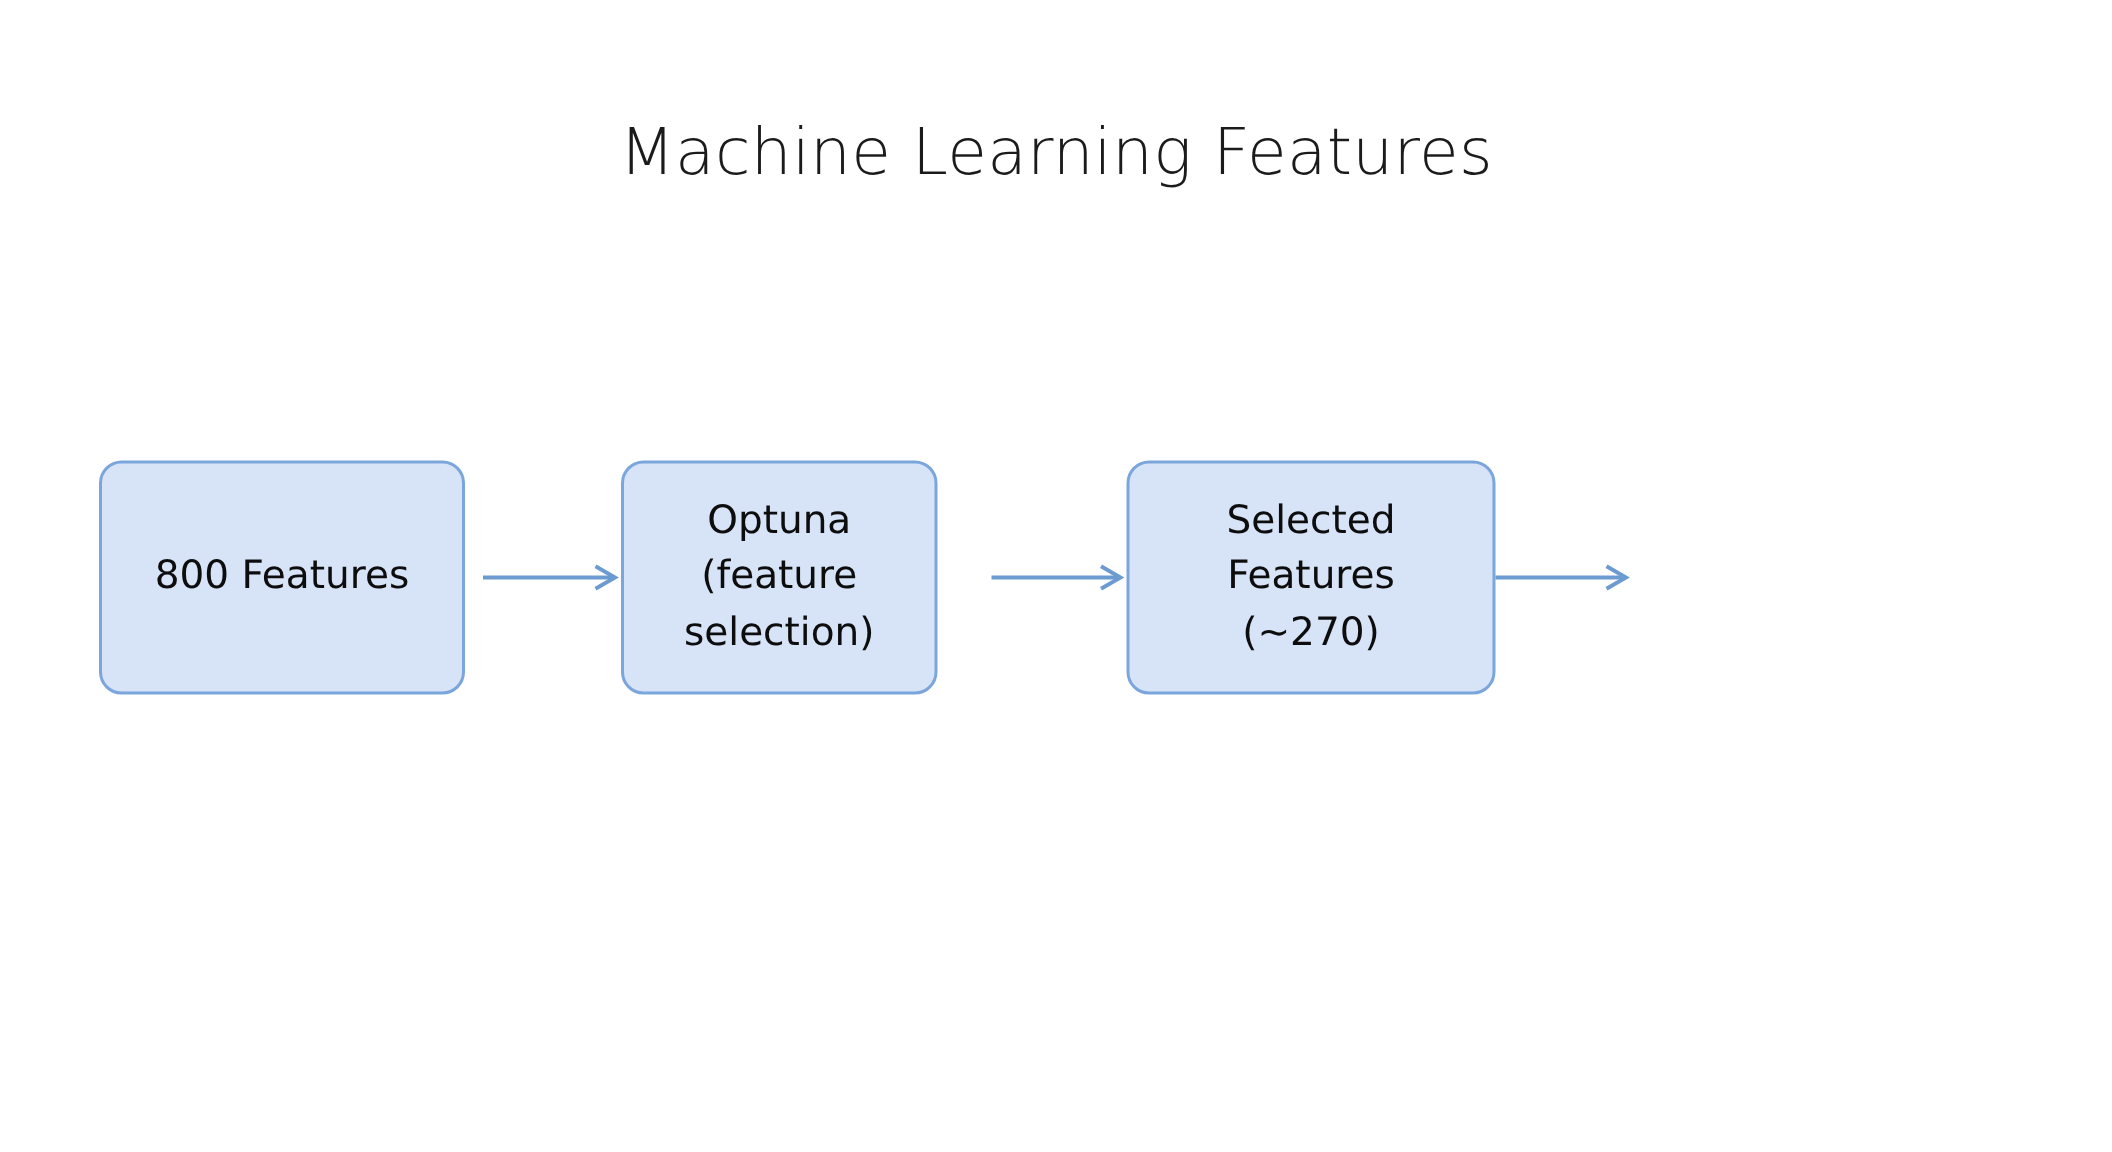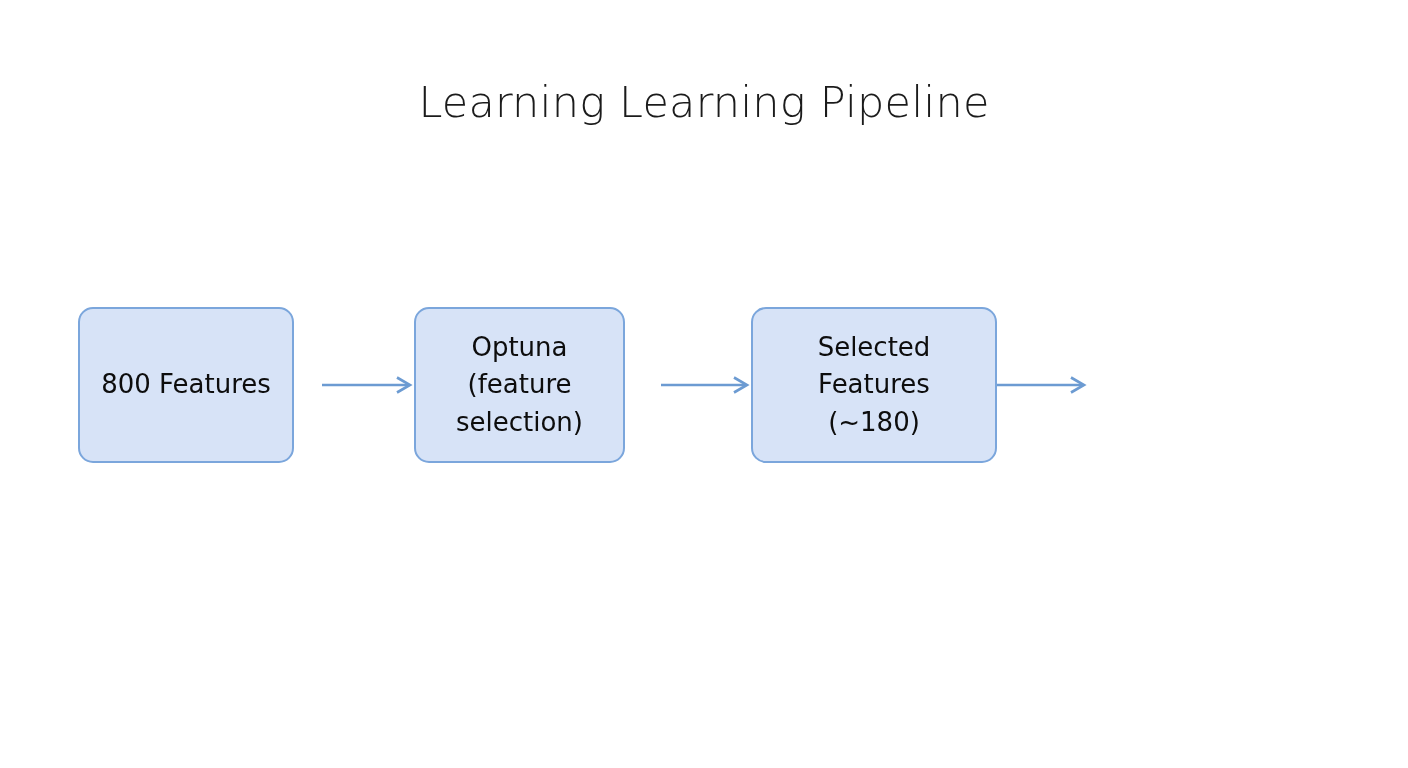--- a/index.html
+++ b/index.html
@@ -51,21 +51,21 @@
   .stage-label {
     font-family: "DejaVu Sans", sans-serif;
     font-size: 26px;
     font-weight: 400;
     line-height: 37.5px;
     color: #0d0d0d;
     white-space: pre-line;
     padding: 0 6px;
   }
 
-  #stage-0 { left: 78px;   width: 216px; text-align: right; }
+  #stage-0 { left: 66px;   width: 244px; text-align: right; }
   #stage-1 { left: 414px;  width: 211px; }
   #stage-2 { left: 751px;  width: 246px; }
   #stage-3 { left: 1088px; width: 243px; }
 
   
   .connector {
     position: absolute;
     top: 371px;
     height: 28px;
   }
@@ -75,21 +75,21 @@
   }
   #connector-0 { left: 322px; width: 92px; }
   #connector-1 { left: 661px; width: 90px; }
   #connector-2 { left: 997px; width: 91px; }
 </style>
 </head>
 <body>
 
 <div id="canvas">
 
-  <div id="diagram-title">Learning Learning Pipeline</div>
+  <div id="diagram-title">Machine Learning Features</div>
 
   <div class="stage-node" id="stage-0">
     <span class="stage-label">800 Features</span>
   </div>
 
   <div class="connector" id="connector-0">
     <svg width="92" height="28" viewBox="0 0 92 28" xmlns="http://www.w3.org/2000/svg">
       <line x1="0" y1="14" x2="86" y2="14" stroke="#6c9bd2" stroke-width="2.6"></line>
       <polyline points="75,6.5 88,14 75,21.5" fill="none" stroke="#6c9bd2" stroke-width="2.6" stroke-linecap="butt" stroke-linejoin="miter"></polyline>
     </svg>
@@ -104,21 +104,21 @@
   <div class="connector" id="connector-1">
     <svg width="90" height="28" viewBox="0 0 90 28" xmlns="http://www.w3.org/2000/svg">
       <line x1="0" y1="14" x2="84" y2="14" stroke="#6c9bd2" stroke-width="2.6"></line>
       <polyline points="73,6.5 86,14 73,21.5" fill="none" stroke="#6c9bd2" stroke-width="2.6" stroke-linecap="butt" stroke-linejoin="miter"></polyline>
     </svg>
   </div>
 
   <div class="stage-node" id="stage-2">
     <span class="stage-label">Selected
 Features
-(~180)</span>
+(~270)</span>
   </div>
 
   <div class="connector" id="connector-2">
     <svg width="91" height="28" viewBox="0 0 91 28" xmlns="http://www.w3.org/2000/svg">
       <line x1="0" y1="14" x2="85" y2="14" stroke="#6c9bd2" stroke-width="2.6"></line>
       <polyline points="74,6.5 87,14 74,21.5" fill="none" stroke="#6c9bd2" stroke-width="2.6" stroke-linecap="butt" stroke-linejoin="miter"></polyline>
     </svg>
   </div>
 
 

